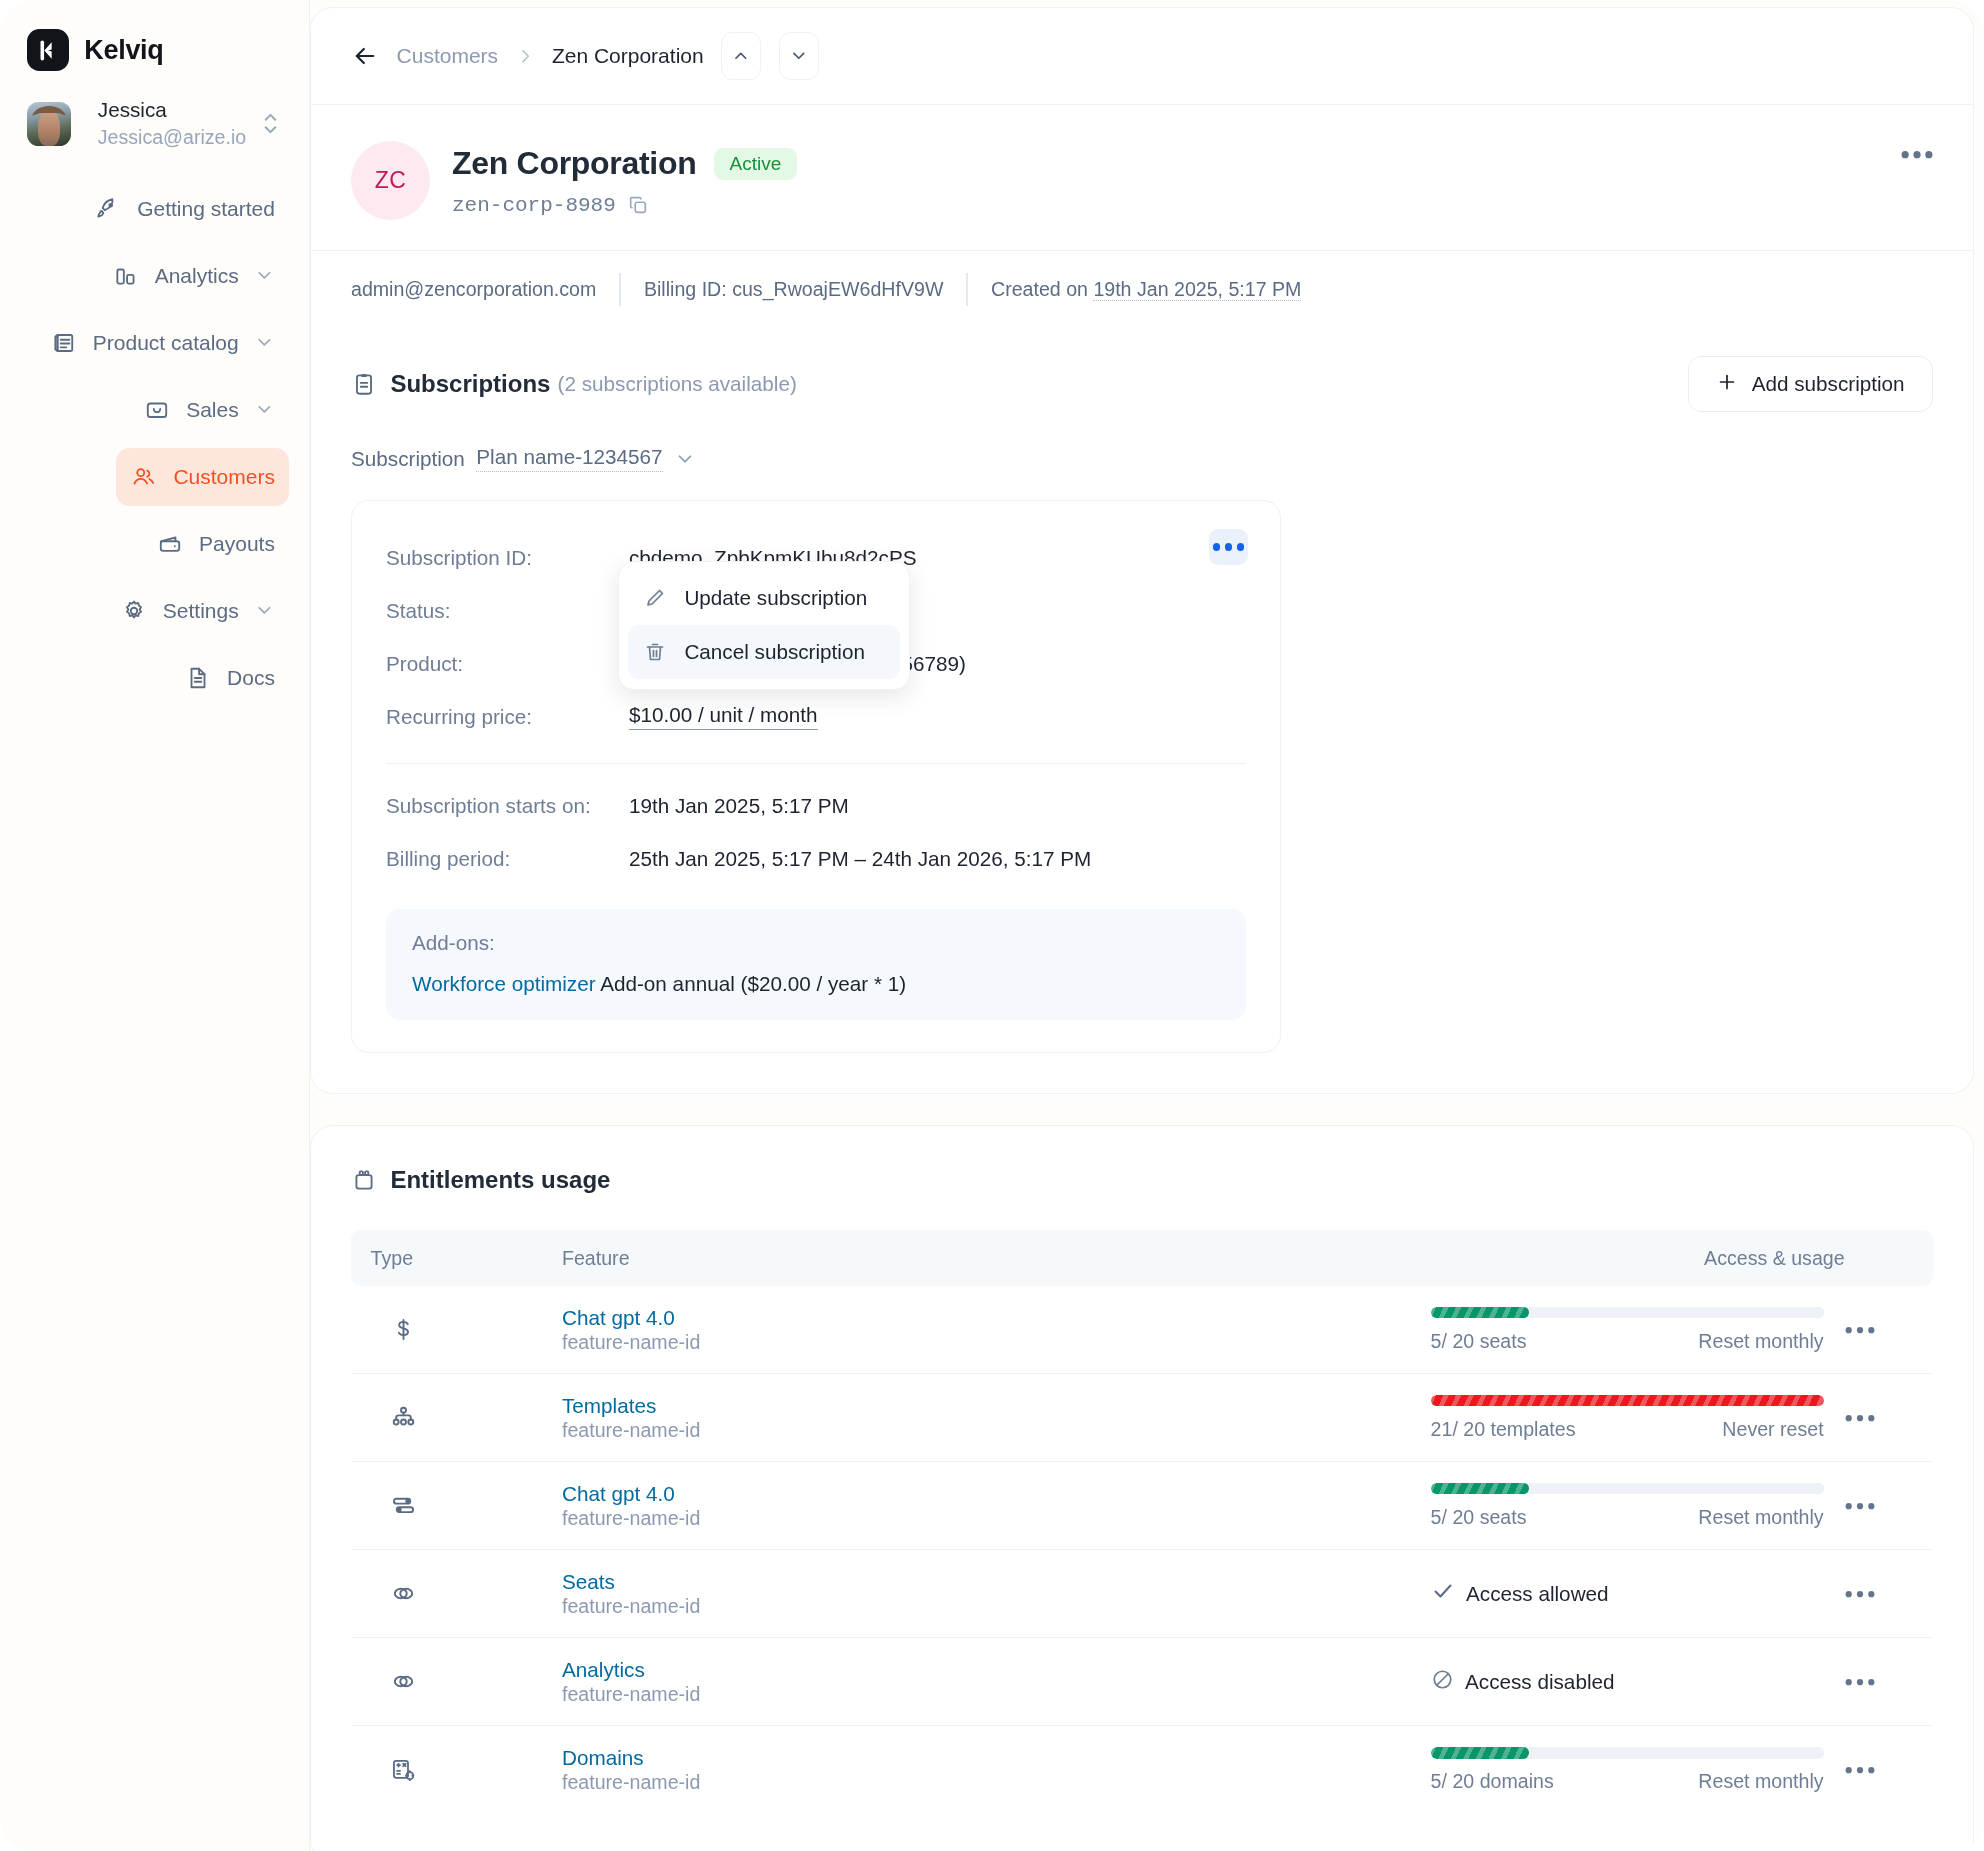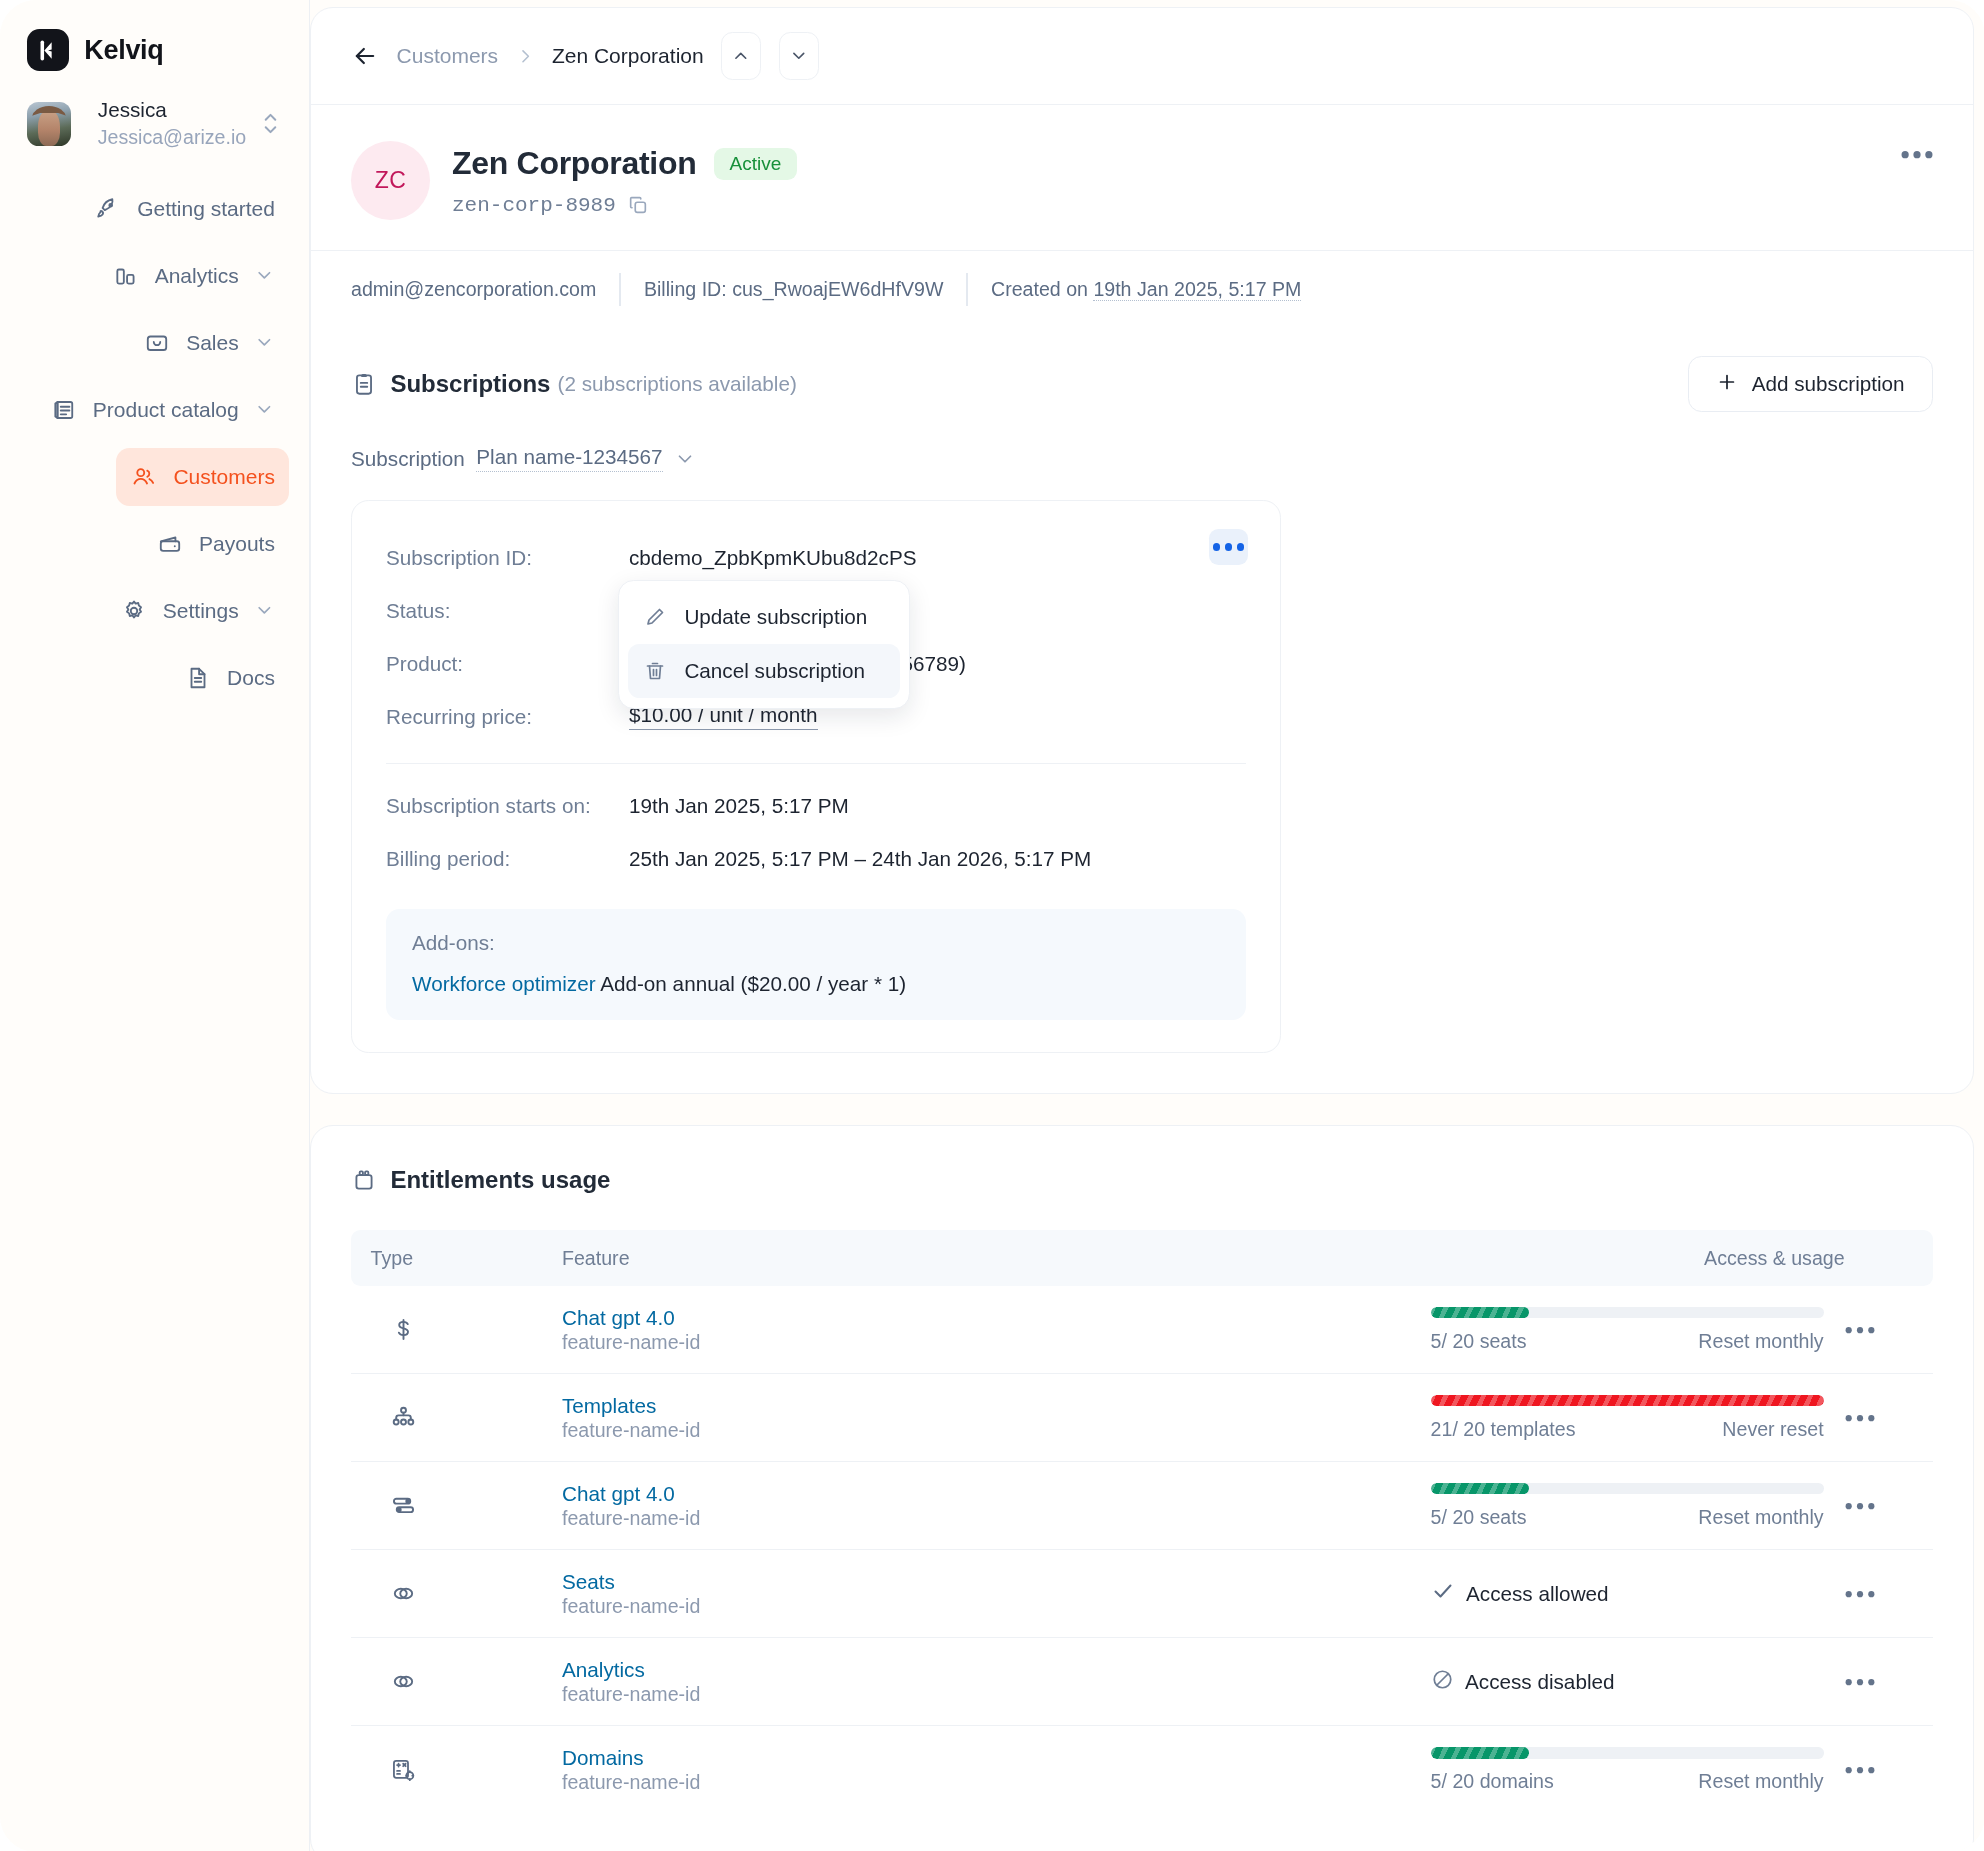--- a/index.html
+++ b/index.html
@@ -232,21 +232,21 @@
     background: #f5f9fd;
     border-radius: 13.4px;
     padding: 22px 26px 24px 26px;
   }
   .addons-label { font-size: 20.7px; color:#6f7e95; }
   .addons-val { font-size: 20.7px; color:#1d2430; margin-top: 17.6px; }
 
   
   .dropmenu {
     position:absolute;
-    left: 618px; top: 580px;
+    left: 618px; top: 561px;
     width: 292px;
     background:#fff;
     border: 1.6px solid #eef1f5;
     border-radius: 15.5px;
     box-shadow: 0 7.2px 23px rgba(20,30,50,.10);
     padding: 9.3px;
     z-index: 50;
   }
   .dropitem {
     display:flex; align-items:center; gap: 17.6px;
@@ -352,41 +352,41 @@
         <span class="chev">
           <svg width="20.7" height="20.7" viewBox="0 0 24 24" fill="none" stroke="#9aa8bd" stroke-width="2" stroke-linecap="round" stroke-linejoin="round">
               <path d="M6 9l6 6 6-6"></path>
             </svg>
         </span>
       </div>
 
       <div class="nav-item">
         <span class="ico">
           <svg width="26" height="26" viewBox="0 0 24 24" fill="none" stroke="#5b6b83" stroke-width="1.7" stroke-linecap="round" stroke-linejoin="round">
-            <rect x="3.5" y="6" width="17" height="12.5" rx="2.4"></rect>
-            <path d="M9 11c0 1.7 1.4 3 3 3s3-1.3 3-3"></path>
-          </svg>
-        </span>
-        <span class="lbl">Sales</span>
-        <span class="chev">
-          <svg width="20.7" height="20.7" viewBox="0 0 24 24" fill="none" stroke="#9aa8bd" stroke-width="2" stroke-linecap="round" stroke-linejoin="round">
-              <path d="M6 9l6 6 6-6"></path>
-            </svg>
-        </span>
-      </div>
-
-      <div class="nav-item">
-        <span class="ico">
-          <svg width="26" height="26" viewBox="0 0 24 24" fill="none" stroke="#5b6b83" stroke-width="1.7" stroke-linecap="round" stroke-linejoin="round">
             <path d="M4 6l2-1.4V19.4L4 18z"></path>
             <path d="M6 4.6h12c1 0 1.6.6 1.6 1.5V18c0 .9-.6 1.4-1.6 1.4H6z"></path>
             <path d="M9 9h8M9 12.5h8M9 16h5"></path>
           </svg>
         </span>
         <span class="lbl">Product catalog</span>
+        <span class="chev">
+          <svg width="20.7" height="20.7" viewBox="0 0 24 24" fill="none" stroke="#9aa8bd" stroke-width="2" stroke-linecap="round" stroke-linejoin="round">
+              <path d="M6 9l6 6 6-6"></path>
+            </svg>
+        </span>
+      </div>
+
+      <div class="nav-item">
+        <span class="ico">
+          <svg width="26" height="26" viewBox="0 0 24 24" fill="none" stroke="#5b6b83" stroke-width="1.7" stroke-linecap="round" stroke-linejoin="round">
+            <rect x="3.5" y="6" width="17" height="12.5" rx="2.4"></rect>
+            <path d="M9 11c0 1.7 1.4 3 3 3s3-1.3 3-3"></path>
+          </svg>
+        </span>
+        <span class="lbl">Sales</span>
         <span class="chev">
           <svg width="20.7" height="20.7" viewBox="0 0 24 24" fill="none" stroke="#9aa8bd" stroke-width="2" stroke-linecap="round" stroke-linejoin="round">
               <path d="M6 9l6 6 6-6"></path>
             </svg>
         </span>
       </div>
 
       <div class="nav-item active">
         <span class="ico">
           <svg width="26" height="26" viewBox="0 0 24 24" fill="none" stroke="#f4511e" stroke-width="1.7" stroke-linecap="round" stroke-linejoin="round">

